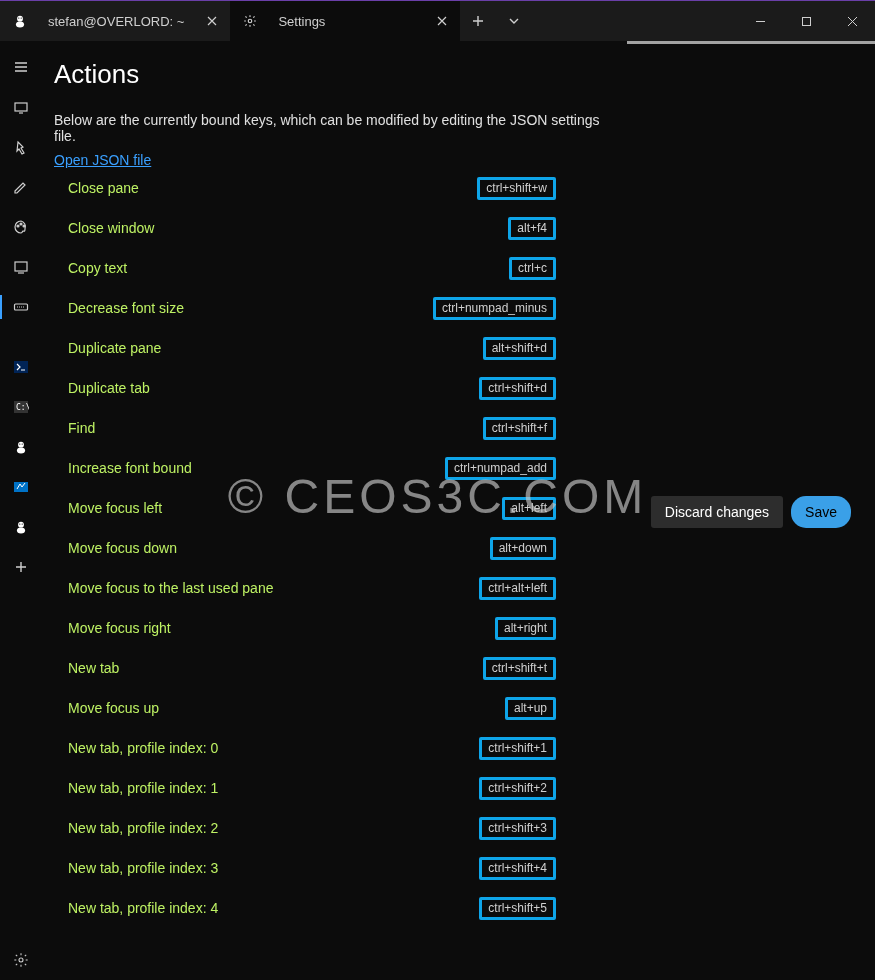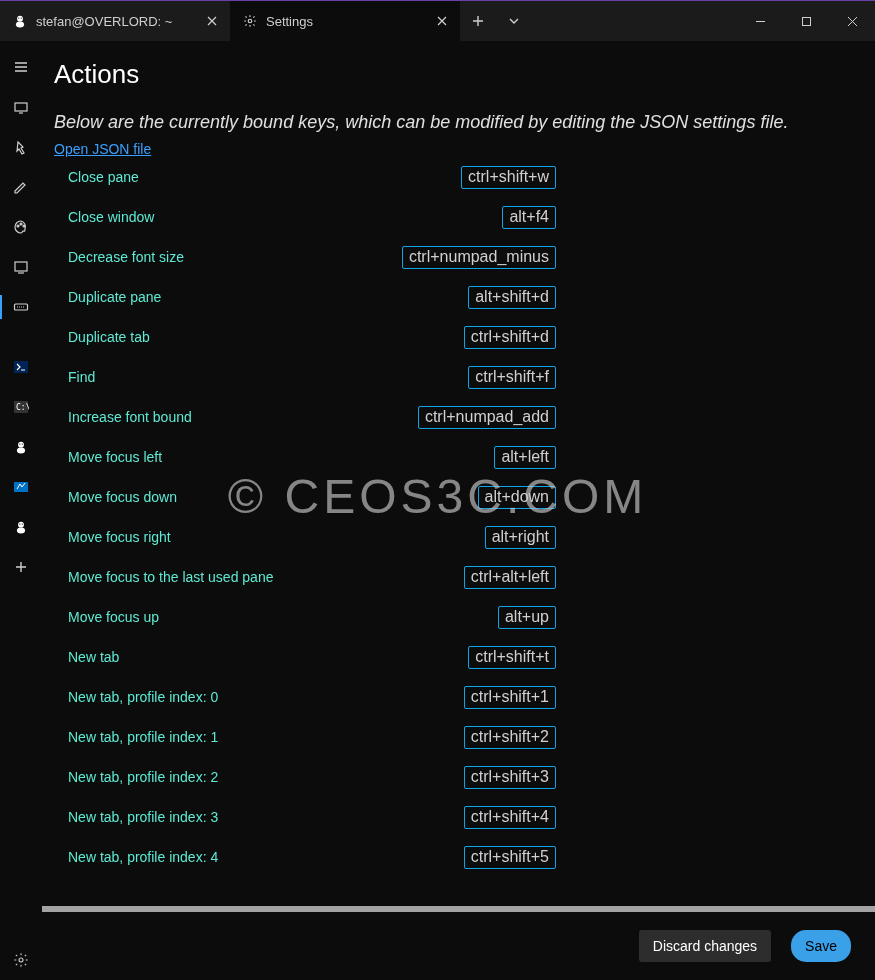--- a/index.html
+++ b/index.html
@@ -18,21 +18,21 @@
     height: 40px;
     display: flex;
     align-items: stretch;
     background: #1b1b1b;
   }
   .tab {
     display: flex;
     align-items: center;
     padding: 0 10px 0 12px;
     min-width: 230px;
-    gap: 8px;
+    gap: 20px;
     color: #cfcfcf;
     font-size: 13px;
   }
   .tab.inactive { background: #1b1b1b; }
   .tab.active { background: #0c0c0c; }
   .tab .tab-icon { width: 16px; height: 16px; display:flex; align-items:center; justify-content:center; }
   .tab .tab-title { flex: 1; white-space: nowrap; overflow: hidden; text-overflow: ellipsis; }
   .tab .tab-close { width: 16px; height: 16px; display:flex; align-items:center; justify-content:center; color:#cfcfcf; cursor:pointer; }
   .tab-actions { display:flex; align-items:center; gap: 0; }
   .tab-actions .btn { width: 36px; height: 40px; display:flex; align-items:center; justify-content:center; color:#cfcfcf; cursor:pointer; }
@@ -60,74 +60,72 @@
   .sidebar .side-item.active::before {
     content:"";
     position:absolute; left:0; top:8px; bottom:8px; width:2px;
     background:#3aa0ff;
   }
   .sidebar .spacer { flex:1; }
   .sidebar .gap { height: 20px; }
   .content {
     flex:1;
     display:flex;
-    flex-direction:column;
     overflow:hidden;
   }
   .scroll {
     flex:1;
     overflow-y: auto;
     padding: 18px 22px 0 12px;
   }
   h1.page-title {
     font-size: 26px;
     font-weight: 400;
     color: #fff;
     margin-bottom: 22px;
   }
   .subtext {
-    font-style: italic;
     color: #e0e0e0;
     margin-bottom: 8px;
-    font-size: 18px;
+    font-size: 14px;
   }
   .json-link {
     color: #3aa0ff;
     text-decoration: underline;
     font-size: 14px;
     cursor:pointer;
     display:inline-block;
   }
   .action-list {
     width: 502px;
   }
   .action-row {
     display:flex;
     align-items:center;
     justify-content: space-between;
     height: 40px;
     padding-left: 14px;
   }
-  .action-label { color:#5eead4; font-size:14px; }
+  .action-label { color:#bef264; font-size:14px; }
   .shortcut {
-    border: 1px solid #0ea5e9;
+    border: 3px solid #0ea5e9;
     border-radius: 2px;
     padding: 1px 6px 2px 6px;
-    font-size: 16px;
+    font-size: 12px;
     color: #d0d0d0;
     background: transparent;
     white-space: nowrap;
   }
   .footer {
-    border-top: 6px solid #a3a3a3;
+    border-top: 3px solid #a3a3a3;
     display:flex;
     justify-content:flex-end;
     align-items:center;
     padding: 18px 24px;
-    gap: 20px;
+    gap: 8px;
   }
   .btn-secondary {
     background:#2d2d2d; color:#fff;
     border:none; padding: 8px 14px;
     font-size: 14px; border-radius:3px;
     cursor:pointer;
   }
   .btn-primary {
     background:#3aa0e8; color:#000;
     border:none; padding: 8px 14px;
@@ -316,20 +314,24 @@
       <div class="action-list" id="action-list">
           <div class="action-row">
             <span class="action-label">Close pane</span>
             <span class="shortcut">ctrl+shift+w</span>
           </div>
           <div class="action-row">
             <span class="action-label">Close window</span>
             <span class="shortcut">alt+f4</span>
           </div>
           <div class="action-row">
+            <span class="action-label">Copy text</span>
+            <span class="shortcut">ctrl+c</span>
+          </div>
+          <div class="action-row">
             <span class="action-label">Decrease font size</span>
             <span class="shortcut">ctrl+numpad_minus</span>
           </div>
           <div class="action-row">
             <span class="action-label">Duplicate pane</span>
             <span class="shortcut">alt+shift+d</span>
           </div>
           <div class="action-row">
             <span class="action-label">Duplicate tab</span>
             <span class="shortcut">ctrl+shift+d</span>
@@ -344,34 +346,34 @@
           </div>
           <div class="action-row">
             <span class="action-label">Move focus left</span>
             <span class="shortcut">alt+left</span>
           </div>
           <div class="action-row">
             <span class="action-label">Move focus down</span>
             <span class="shortcut">alt+down</span>
           </div>
           <div class="action-row">
+            <span class="action-label">Move focus to the last used pane</span>
+            <span class="shortcut">ctrl+alt+left</span>
+          </div>
+          <div class="action-row">
             <span class="action-label">Move focus right</span>
             <span class="shortcut">alt+right</span>
           </div>
           <div class="action-row">
-            <span class="action-label">Move focus to the last used pane</span>
-            <span class="shortcut">ctrl+alt+left</span>
+            <span class="action-label">New tab</span>
+            <span class="shortcut">ctrl+shift+t</span>
           </div>
           <div class="action-row">
             <span class="action-label">Move focus up</span>
             <span class="shortcut">alt+up</span>
-          </div>
-          <div class="action-row">
-            <span class="action-label">New tab</span>
-            <span class="shortcut">ctrl+shift+t</span>
           </div>
           <div class="action-row">
             <span class="action-label">New tab, profile index: 0</span>
             <span class="shortcut">ctrl+shift+1</span>
           </div>
           <div class="action-row">
             <span class="action-label">New tab, profile index: 1</span>
             <span class="shortcut">ctrl+shift+2</span>
           </div>
           <div class="action-row">

